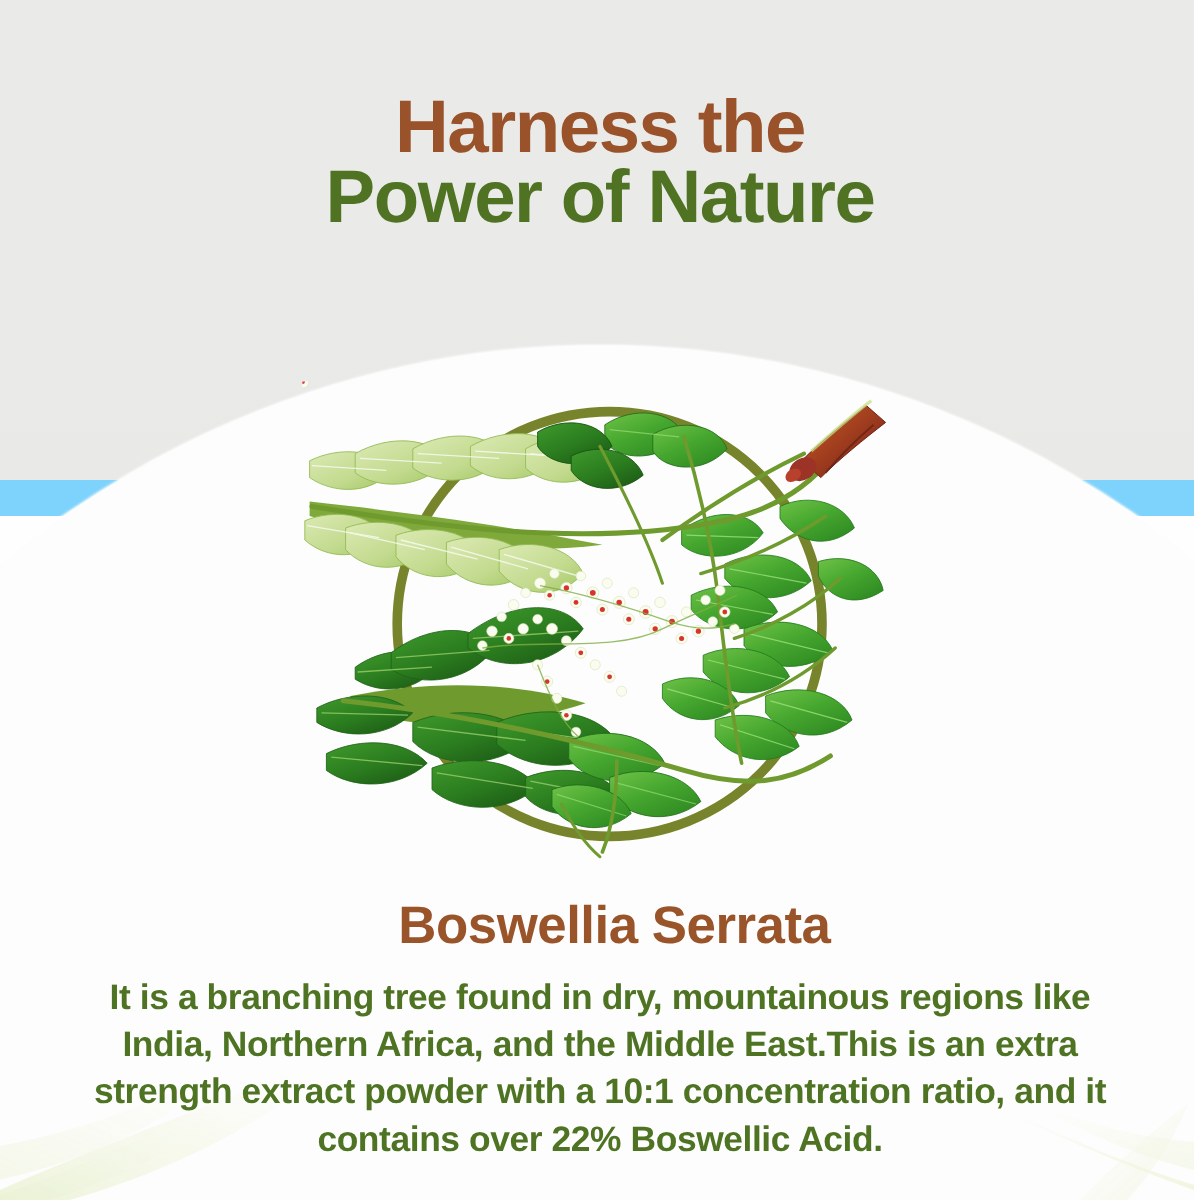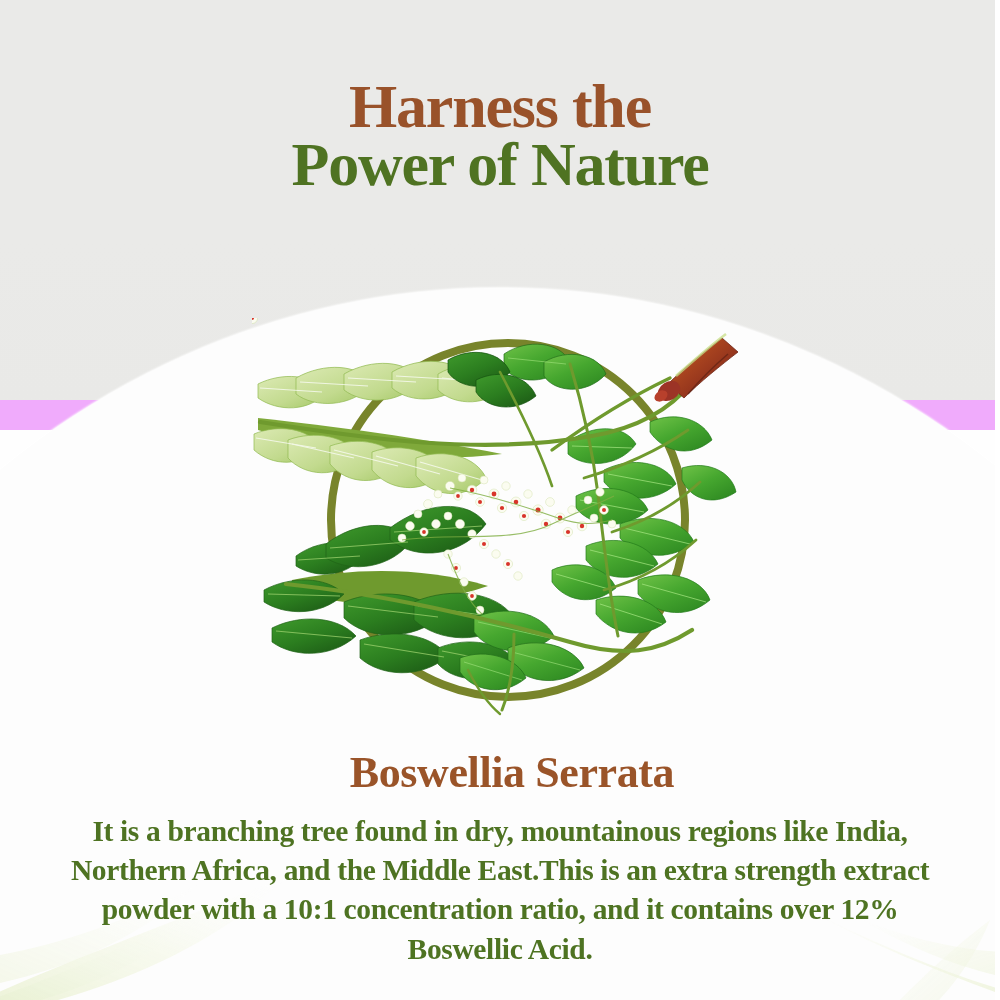--- a/index.html
+++ b/index.html
@@ -9,22 +9,22 @@
     width: 1000px;
     height: 1000px;
     overflow: hidden;
     background: #ffffff;
   }
 
   #page {
     position: relative;
     width: 995px;
     height: 1000px;
-    background: #f0abfc;
-    font-family: Liberation Serif, serif;
+    background: #7dd3fc;
+    font-family: Liberation Sans, sans-serif;
     overflow: hidden;
   }
 
   
   .bg-top-band {
     position: absolute;
     left: 0; top: 0;
     width: 1000px;
     height: 400px;
     background: linear-gradient(180deg, #eaeae8 0%, #eaeae8 60%, #e9e9e7 100%);
@@ -397,15 +397,15 @@
           <path d="M150,222 C200,214 260,226 300,206 C330,192 350,184 362,178"></path>
           <path d="M196,236 C206,262 216,284 230,296"></path>
           <path d="M198,170 C230,176 266,186 306,200 C330,208 344,206 360,202"></path>
         </g>
       </g>
     </svg>
   </div>
 
   <h2 class="product-title">Boswellia Serrata</h2>
 
-  <p class="description">It is a branching tree found in dry, mountainous regions like India, Northern Africa, and the Middle East.This is an extra strength extract powder with a 10:1 concentration ratio, and it contains over 12% Boswellic Acid.</p>
+  <p class="description">It is a branching tree found in dry, mountainous regions like India, Northern Africa, and the Middle East.This is an extra strength extract powder with a 10:1 concentration ratio, and it contains over 22% Boswellic Acid.</p>
 
 </div>
 
 </body></html>

